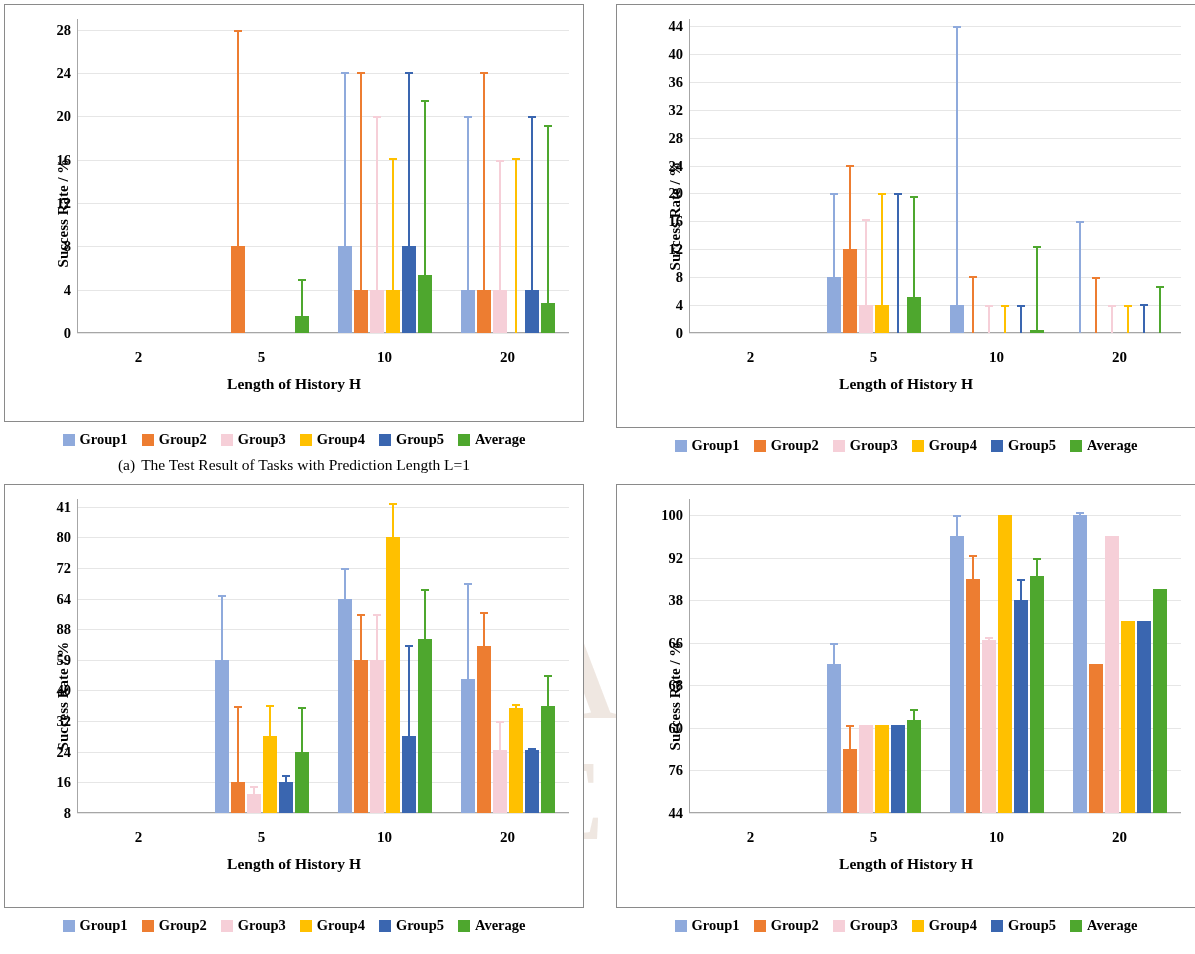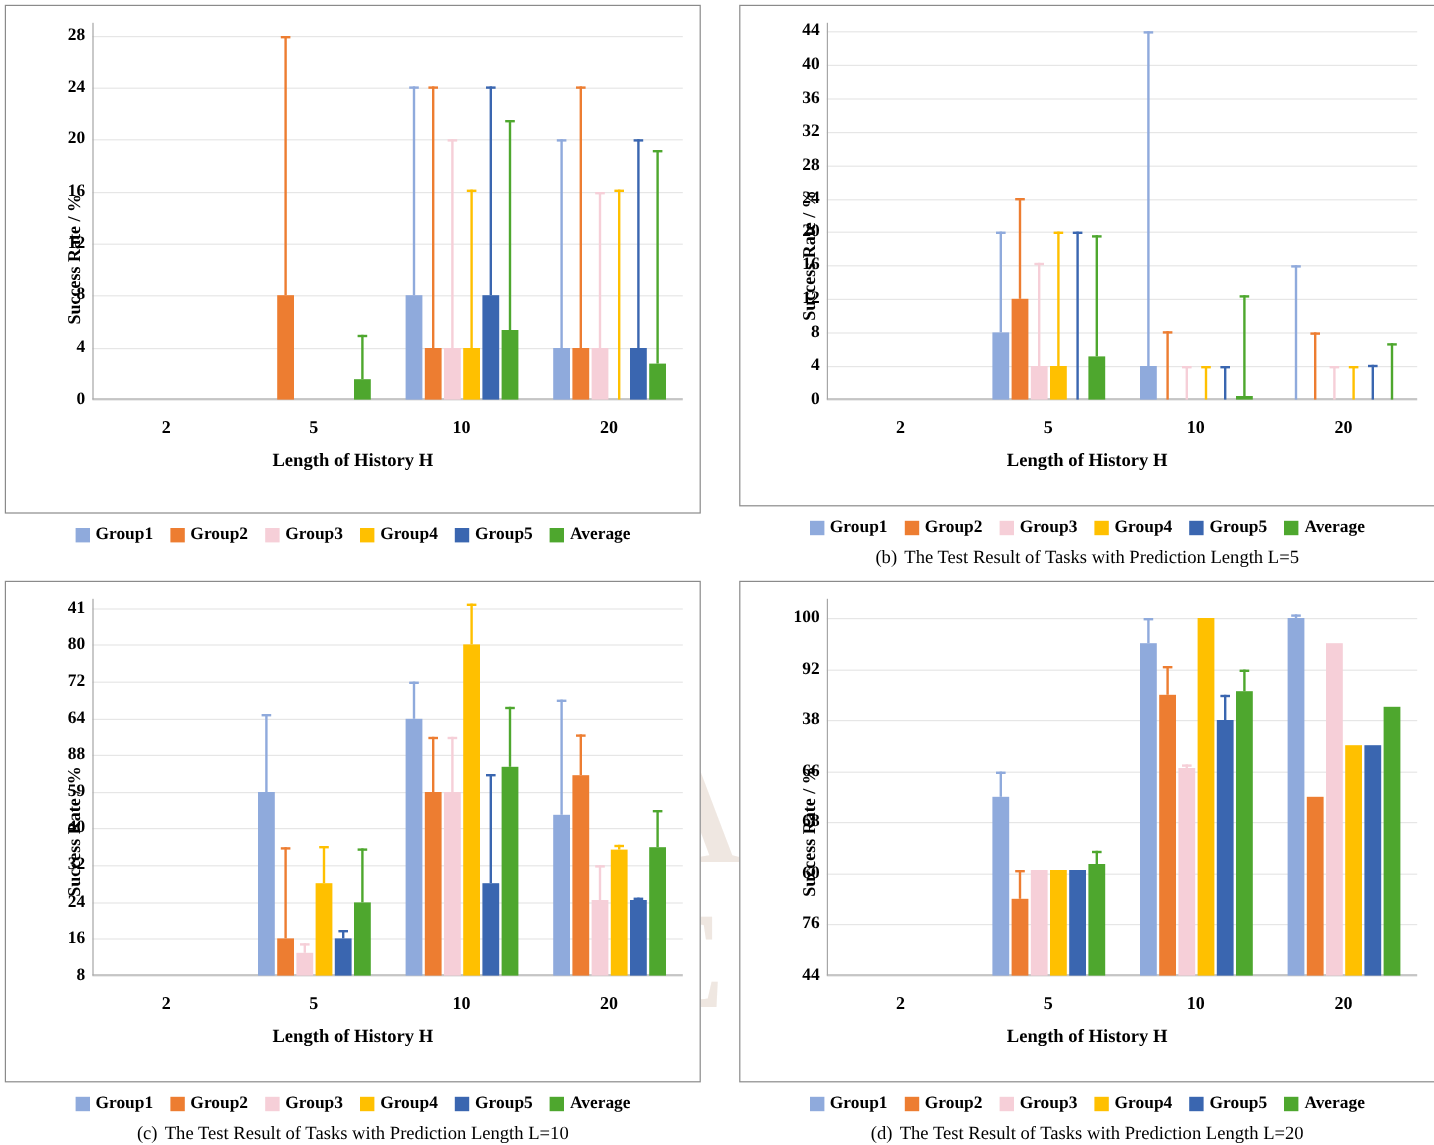--- a/index.html
+++ b/index.html
@@ -264,20 +264,21 @@
         </div>
         <div class="item">
           <span class="swatch" style="background: rgb(58, 102, 176);"></span>
           <span>Group5</span>
         </div>
         <div class="item">
           <span class="swatch" style="background: rgb(78, 167, 46);"></span>
           <span>Average</span>
         </div>
       </div>
+      <div class="caption"><span class="lbl">(a)</span><span>The Test Result of Tasks  with Prediction Length L=1</span></div>
     </div>
     <div class="panel">
       <div class="chartbox">
         <div class="plot-area">
           <div class="ylabel">Success Rate  /  %</div>
           <div class="ytick-col" style="left: 20px; width: 52px; top: 14px; height: 314px;">
             <div class="ytick" style="top: 314px;">0</div>
             <div class="ytick" style="top: 286.089px;">4</div>
             <div class="ytick" style="top: 258.178px;">8</div>
             <div class="ytick" style="top: 230.267px;">12</div>
@@ -375,21 +376,20 @@
         </div>
         <div class="item">
           <span class="swatch" style="background: rgb(58, 102, 176);"></span>
           <span>Group5</span>
         </div>
         <div class="item">
           <span class="swatch" style="background: rgb(78, 167, 46);"></span>
           <span>Average</span>
         </div>
       </div>
-      <div class="caption"><span class="lbl">(b)</span><span>The Test Result of Tasks  with Prediction Length L=5</span></div>
     </div>
     <div class="panel">
       <div class="chartbox">
         <div class="plot-area">
           <div class="ylabel">Success Rate  /  %</div>
           <div class="ytick-col" style="left: 20px; width: 52px; top: 14px; height: 314px;">
             <div class="ytick" style="top: 314px;">8</div>
             <div class="ytick" style="top: 283.366px;">16</div>
             <div class="ytick" style="top: 252.732px;">24</div>
             <div class="ytick" style="top: 222.098px;">32</div>
@@ -496,21 +496,20 @@
         </div>
         <div class="item">
           <span class="swatch" style="background: rgb(58, 102, 176);"></span>
           <span>Group5</span>
         </div>
         <div class="item">
           <span class="swatch" style="background: rgb(78, 167, 46);"></span>
           <span>Average</span>
         </div>
       </div>
-      <div class="caption"><span class="lbl">(c)</span><span>The Test Result of Tasks  with Prediction Length L=10</span></div>
     </div>
     <div class="panel">
       <div class="chartbox">
         <div class="plot-area">
           <div class="ylabel">Success Rate  /  %</div>
           <div class="ytick-col" style="left: 20px; width: 52px; top: 14px; height: 314px;">
             <div class="ytick" style="top: 314px;">44</div>
             <div class="ytick" style="top: 271.424px;">76</div>
             <div class="ytick" style="top: 228.847px;">60</div>
             <div class="ytick" style="top: 186.271px;">68</div>
@@ -593,15 +592,14 @@
         </div>
         <div class="item">
           <span class="swatch" style="background: rgb(58, 102, 176);"></span>
           <span>Group5</span>
         </div>
         <div class="item">
           <span class="swatch" style="background: rgb(78, 167, 46);"></span>
           <span>Average</span>
         </div>
       </div>
-      <div class="caption"><span class="lbl">(d)</span><span>The Test Result of Tasks  with Prediction Length L=20</span></div>
     </div>
   </div>
 
 </body></html>

